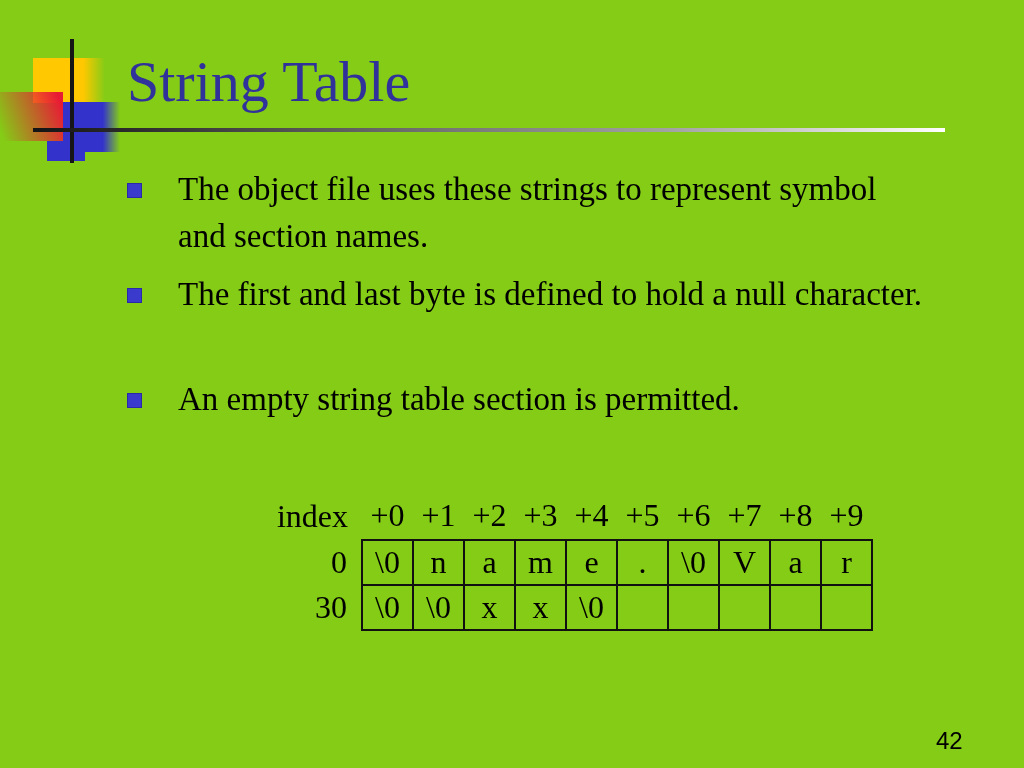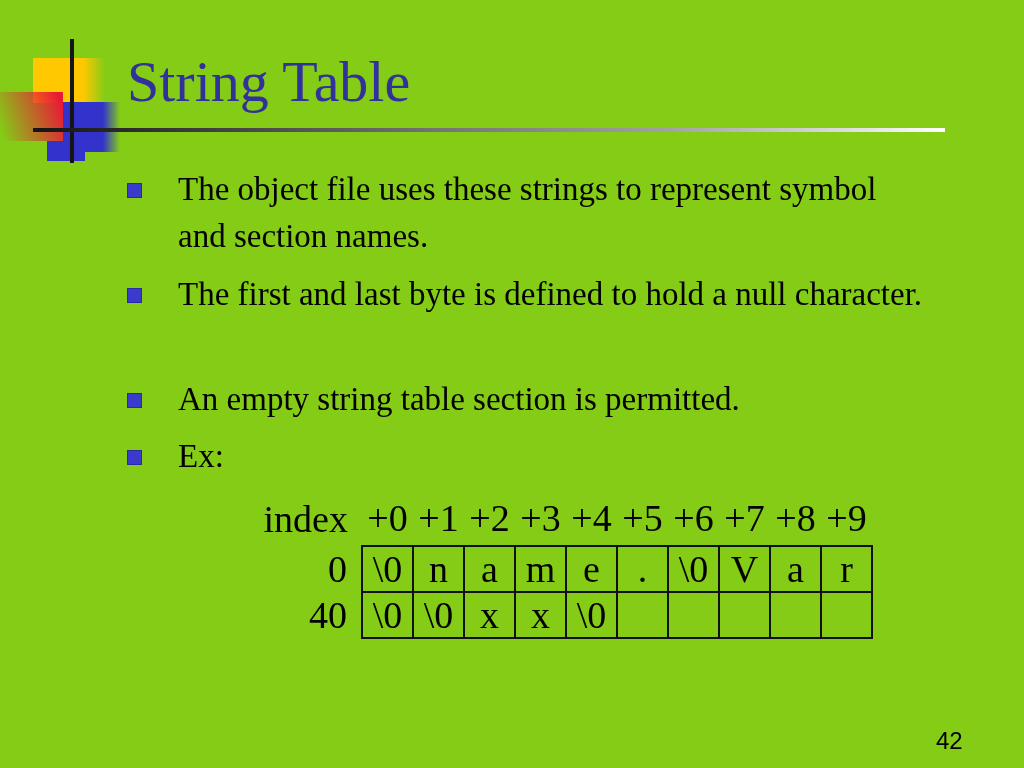--- a/index.html
+++ b/index.html
@@ -20,21 +20,21 @@
 
   .page-title{position:absolute;left:127px;top:52px;font-size:58px;line-height:60px;
     color:#31319c;white-space:nowrap;}
 
   .bullet{position:absolute;left:127px;width:810px;display:flex;align-items:flex-start;}
   .bsq{flex:0 0 15px;width:15px;height:15px;margin-top:17px;background:#3a3acd;
     border:1px solid #2a2aa8;box-sizing:border-box;}
   .btext{margin:0 12px 0 36px;font-size:33px;line-height:47px;color:#000;width:757px;}
 
   .strtable{position:absolute;left:256px;top:496px;border-collapse:collapse;
-    table-layout:fixed;font-size:38px;color:#000;}
+    table-layout:fixed;font-size:32px;color:#000;}
   .strtable td{padding:0;}
   .strtable tr.hdr{height:44px;}
   .strtable tr.data{height:45px;}
   td.corner{width:92px;text-align:right;padding-right:14px;vertical-align:bottom;padding-bottom:5px;}
   td.colhead{width:51px;text-align:center;vertical-align:bottom;padding-bottom:5px;}
   td.rowlabel{text-align:right;padding-right:14px;vertical-align:middle;}
   td.cell{border:2px solid #111;text-align:center;vertical-align:middle;}
 
   .page-num{position:absolute;left:936px;top:727px;font-family:"Liberation Sans",sans-serif;
     font-size:24px;color:#000;text-align:center;}
@@ -58,24 +58,20 @@
     <p class="btext">The object file uses these strings to represent symbol and section names.</p>
   </div>
   <div class="bullet" style="top:271px">
     <span class="bsq"></span>
     <p class="btext">The first and last byte is defined to hold a null character.</p>
   </div>
   <div class="bullet" style="top:376px">
     <span class="bsq"></span>
     <p class="btext">An empty string table section is permitted.</p>
   </div>
-  <div class="bullet" style="top:433px">
-    <span class="bsq"></span>
-    <p class="btext">Ex:</p>
-  </div>
 
   <table class="strtable">
     <tbody>
         <tr class="hdr">
       <td class="corner">index</td>
       <td class="colhead">+0</td>
       <td class="colhead">+1</td>
       <td class="colhead">+2</td>
       <td class="colhead">+3</td>
       <td class="colhead">+4</td>
@@ -92,21 +88,21 @@
       <td class="cell">a</td>
       <td class="cell">m</td>
       <td class="cell">e</td>
       <td class="cell">.</td>
       <td class="cell">\0</td>
       <td class="cell">V</td>
       <td class="cell">a</td>
       <td class="cell">r</td>
     </tr>
     <tr class="data">
-      <td class="rowlabel">40</td>
+      <td class="rowlabel">30</td>
       <td class="cell">\0</td>
       <td class="cell">\0</td>
       <td class="cell">x</td>
       <td class="cell">x</td>
       <td class="cell">\0</td>
       <td class="cell"></td>
       <td class="cell"></td>
       <td class="cell"></td>
       <td class="cell"></td>
       <td class="cell"></td>

